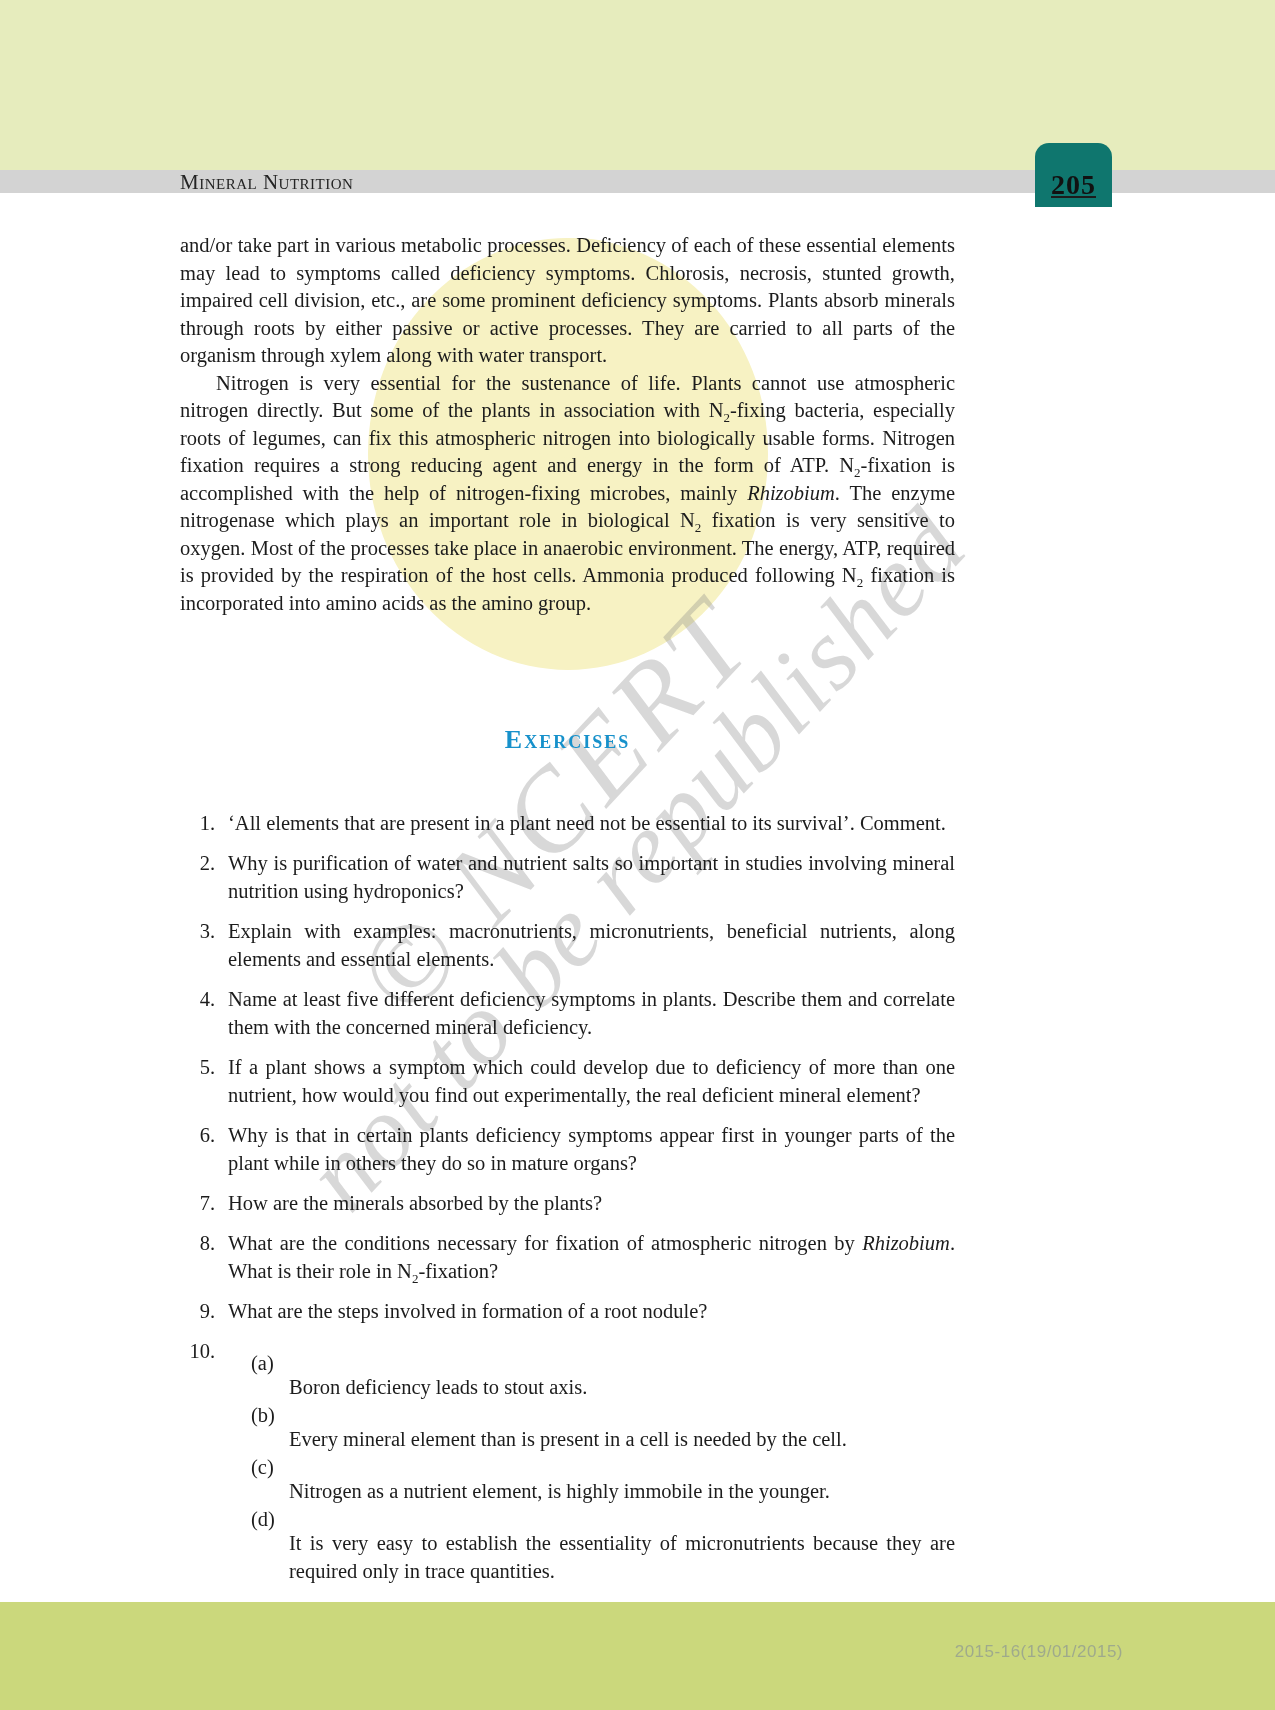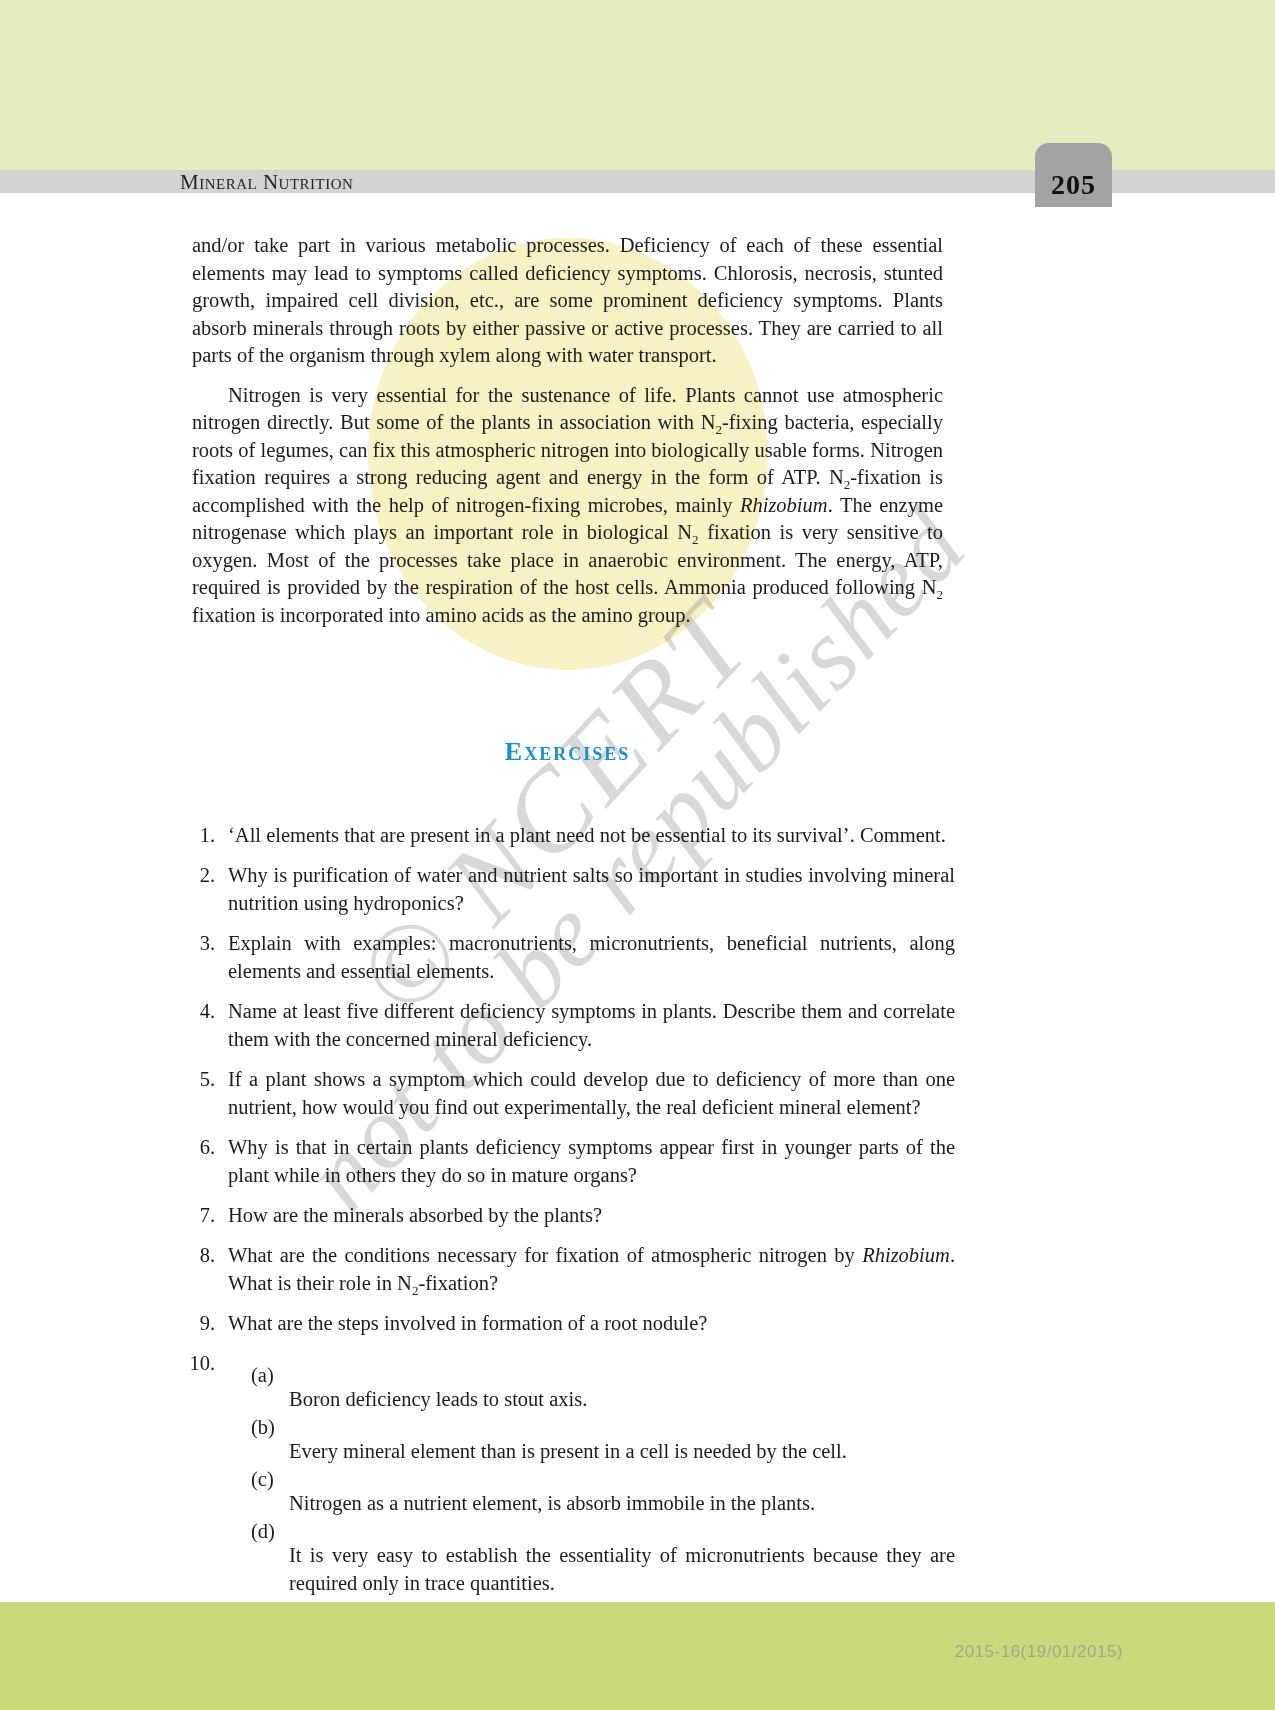--- a/index.html
+++ b/index.html
@@ -3,37 +3,37 @@
 <meta charset="utf-8">
 <style>
   html,body{margin:0;padding:0;background:#fff;}
   .page{position:relative;width:1275px;height:1710px;background:#ffffff;overflow:hidden;
         font-family:"Liberation Serif","DejaVu Serif",serif;color:#1c1c1c;}
 
   .top-band{position:absolute;left:0;top:0;width:1275px;height:170px;background:#e6ecbd;z-index:3;}
   .header-bar{position:absolute;left:0;top:170px;width:1275px;height:23px;background:#d3d3d3;z-index:3;}
   .running-head{position:absolute;left:180px;top:0;height:23px;line-height:24px;
                 font-variant:small-caps;font-size:21px;letter-spacing:.5px;color:#242424;}
-  .page-tab{position:absolute;left:1035px;top:143px;width:77px;height:64px;background:#a3a3a3;
+  .page-tab{position:absolute;left:1035px;top:143px;width:77px;height:64px;background:#0f766e;
             border-radius:14px 14px 0 0;display:flex;align-items:flex-end;justify-content:center;
-            padding-bottom:6px;box-sizing:border-box;z-index:4;}
+            padding-bottom:6px;box-sizing:border-box;z-index:4;text-decoration:underline;}
   .page-num{font-size:28px;font-weight:700;letter-spacing:1px;color:#111;}
 
   .blob{position:absolute;left:368px;top:238px;width:400px;height:432px;background:#f7f2c3;
         border-radius:50%;z-index:0;}
   .blob2{position:absolute;left:455px;top:238px;width:240px;height:220px;background:#f7f2c3;
         border-radius:50%;z-index:0;}
 
   .watermark{position:absolute;font-style:italic;color:rgba(135,135,135,0.32);white-space:nowrap;
              z-index:1;text-align:center;font-family:"Liberation Serif","DejaVu Serif",serif;}
   .wm1{left:255px;top:742px;width:600px;font-size:115px;letter-spacing:6px;transform:rotate(-47deg);}
   .wm2{left:85px;top:800px;width:1100px;font-size:103px;letter-spacing:2px;transform:rotate(-47deg);}
 
   .content{position:absolute;left:180px;top:193px;width:775px;z-index:2;}
-  .para{margin:12px;text-align:justify;font-size:20.5px;line-height:27.5px;}
+  .para{margin:0;text-align:justify;font-size:20.5px;line-height:27.5px;}
   .para1{margin-top:39px;}
   .para2{text-indent:36px;}
   sub{font-size:13px;line-height:0;}
   em{font-style:italic;}
 
   .exercises{margin:108px 0 0 0;text-align:center;font-variant:small-caps;font-weight:700;
              color:#1791cb;font-size:26px;letter-spacing:2px;}
 
   .qlist{margin-top:54px;}
   .qrow{display:flex;margin-bottom:12px;font-size:20.5px;line-height:28px;}
@@ -130,21 +130,21 @@
             <div class="subrow">
               <span class="submark">(a)</span>
               <div class="subtext">Boron deficiency leads to stout axis.</div>
             </div>
             <div class="subrow">
               <span class="submark">(b)</span>
               <div class="subtext">Every mineral element than is present in a cell is needed by the cell.</div>
             </div>
             <div class="subrow">
               <span class="submark">(c)</span>
-              <div class="subtext">Nitrogen as a nutrient element, is absorb immobile in the plants.</div>
+              <div class="subtext">Nitrogen as a nutrient element, is highly immobile in the younger.</div>
             </div>
             <div class="subrow">
               <span class="submark">(d)</span>
               <div class="subtext">It is very easy to establish the essentiality of micronutrients because they are required only in trace quantities.</div>
             </div>
           </div>
         </div>
       </div>
 
     </div>

